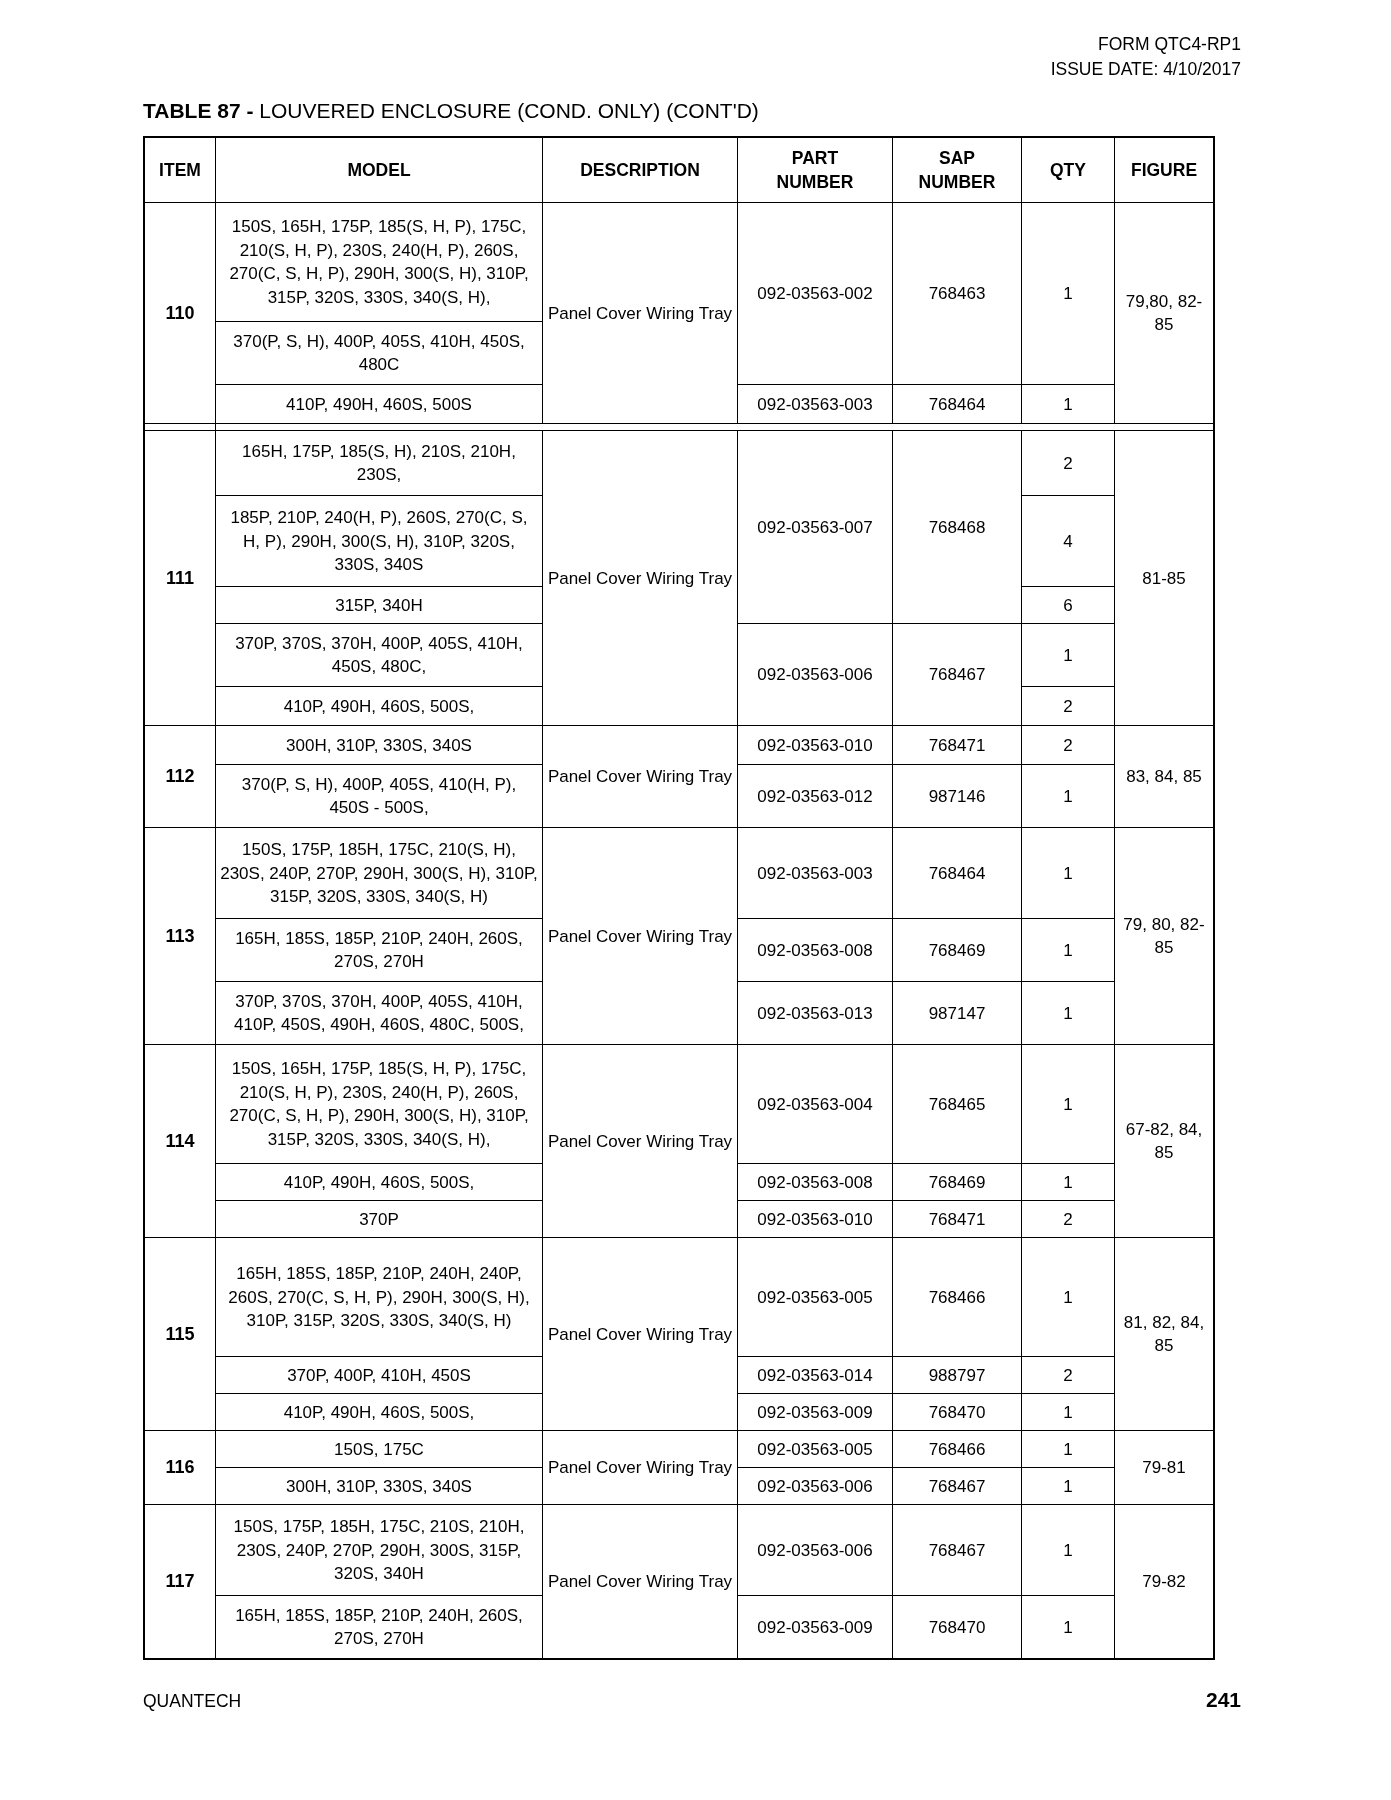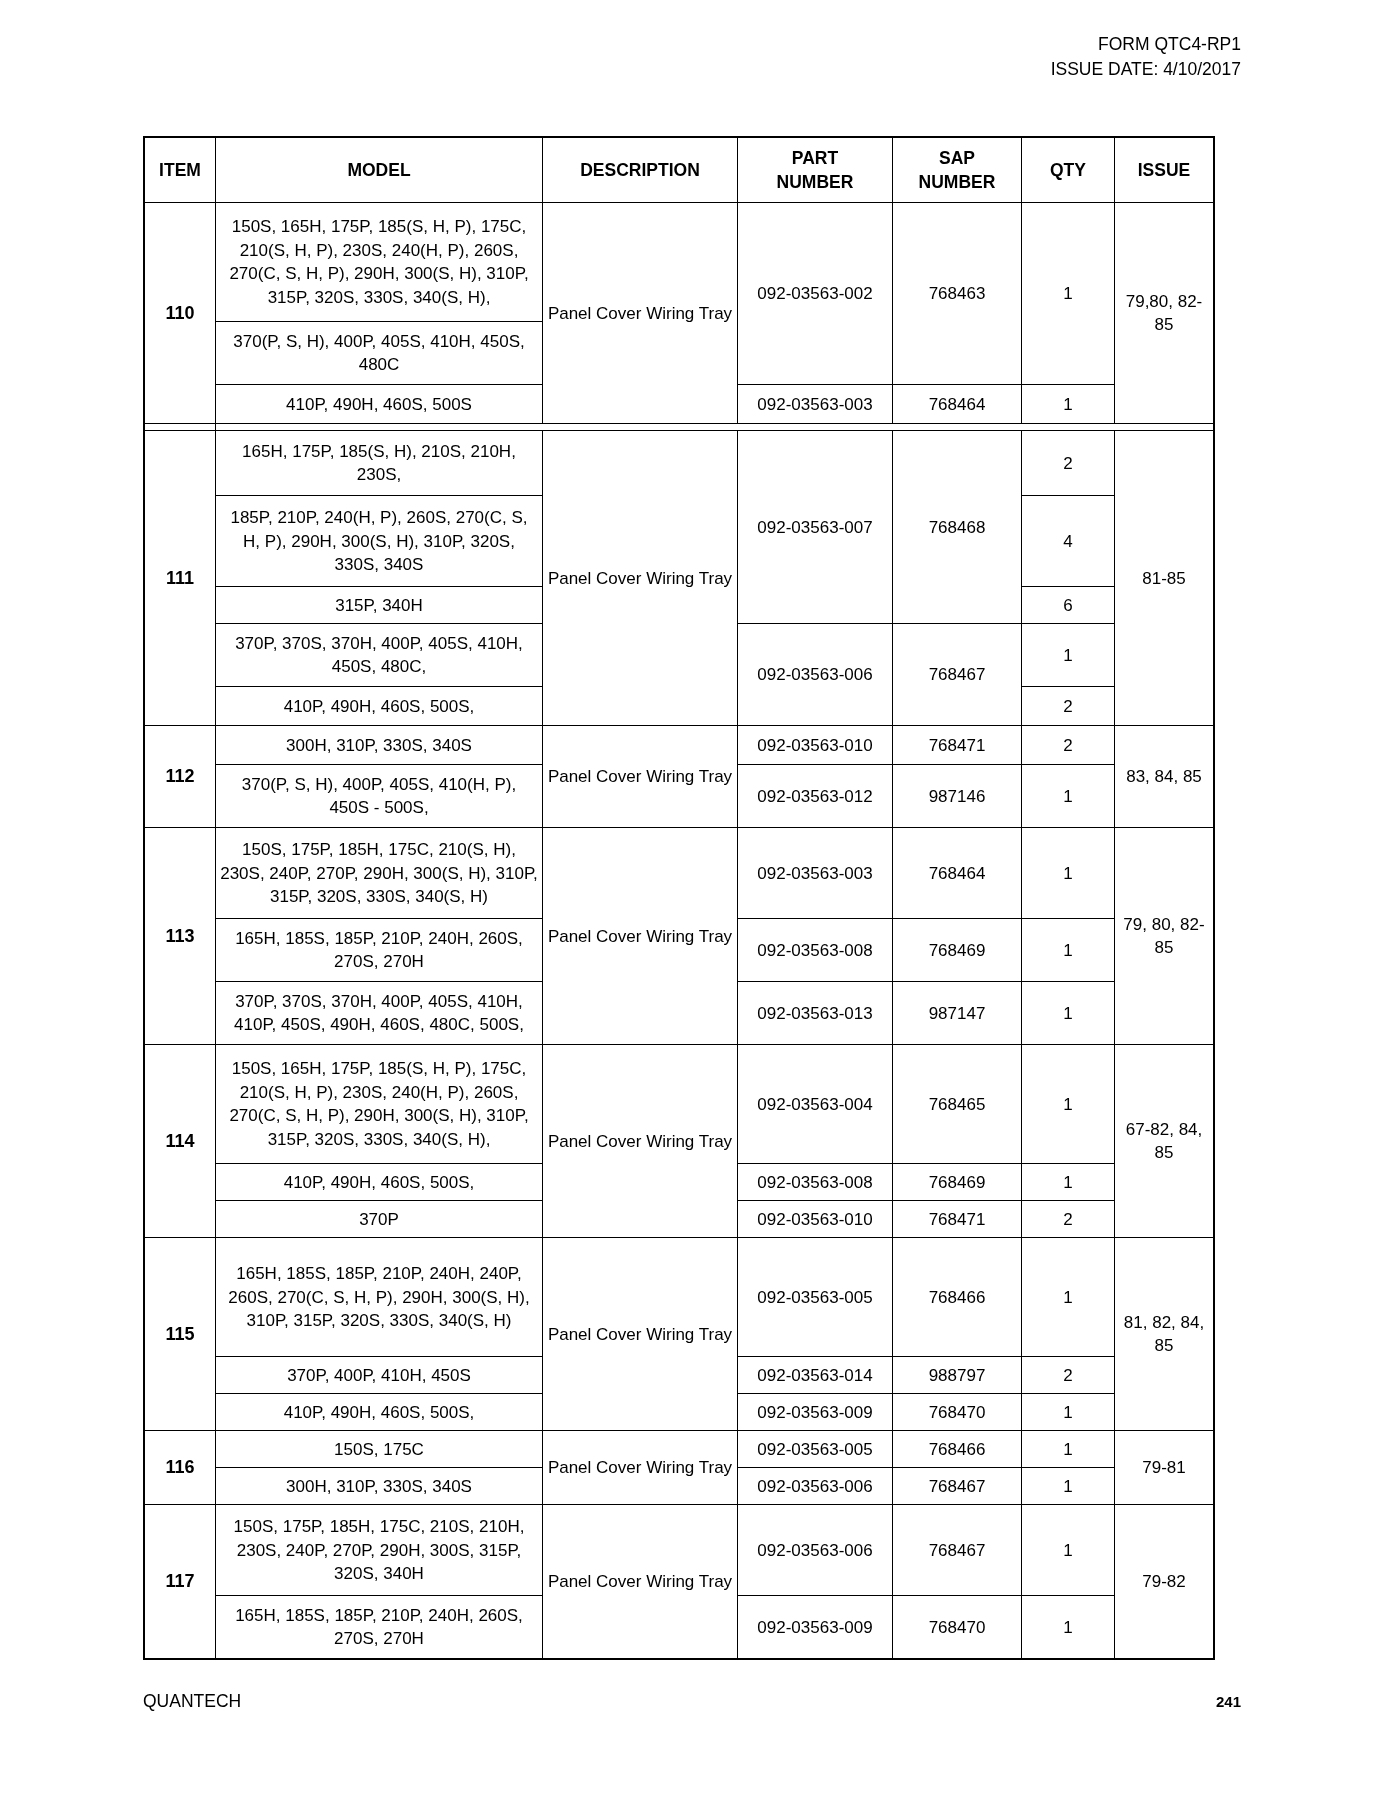--- a/index.html
+++ b/index.html
@@ -96,50 +96,53 @@
     left: 143px;
     right: 143px;
     bottom: 88px;
     display: flex;
     justify-content: space-between;
     align-items: baseline;
     font-size: 17.5px;
   }
   .footer .pageno {
     font-weight: bold;
-    font-size: 15px;
+    font-size: 21px;
   }
 </style>
 </head>
 <body>
 
 <div class="page">
 
   <div class="doc-header">
     <div>FORM QTC4-RP1</div>
     <div>ISSUE DATE: 4/10/2017</div>
   </div>
 
+  <div class="table-title">
+    <span class="tnum">TABLE 87 - </span><span>LOUVERED ENCLOSURE (COND. ONLY) (CONT'D)</span>
+  </div>
 
   <table class="parts">
     <thead>
       <tr>
         <th class="w-item col-item">ITEM</th>
         <th class="w-model">MODEL</th>
         <th class="w-desc">DESCRIPTION</th>
         <th class="w-part">
           <div>PART</div>
           <div>NUMBER</div>
         </th>
         <th class="w-sap">
           <div>SAP</div>
           <div>NUMBER</div>
         </th>
         <th class="w-qty">QTY</th>
-        <th class="w-figure col-figure">ISSUE</th>
+        <th class="w-figure col-figure">FIGURE</th>
       </tr>
     </thead>
     <tbody>
 
       <tr>
         <td class="col-item grp-top" rowspan="3">110</td>
         <td class="col-model grp-top" style="height:112px;">150S, 165H, 175P, 185(S, H, P), 175C, 210(S, H, P), 230S, 240(H, P), 260S, 270(C, S, H, P), 290H, 300(S, H), 310P, 315P, 320S, 330S, 340(S, H),</td>
         <td class="col-desc grp-top" rowspan="3">Panel Cover Wiring Tray</td>
         <td class="grp-top" rowspan="2">092-03563-002</td>
         <td class="grp-top" rowspan="2">768463</td>

